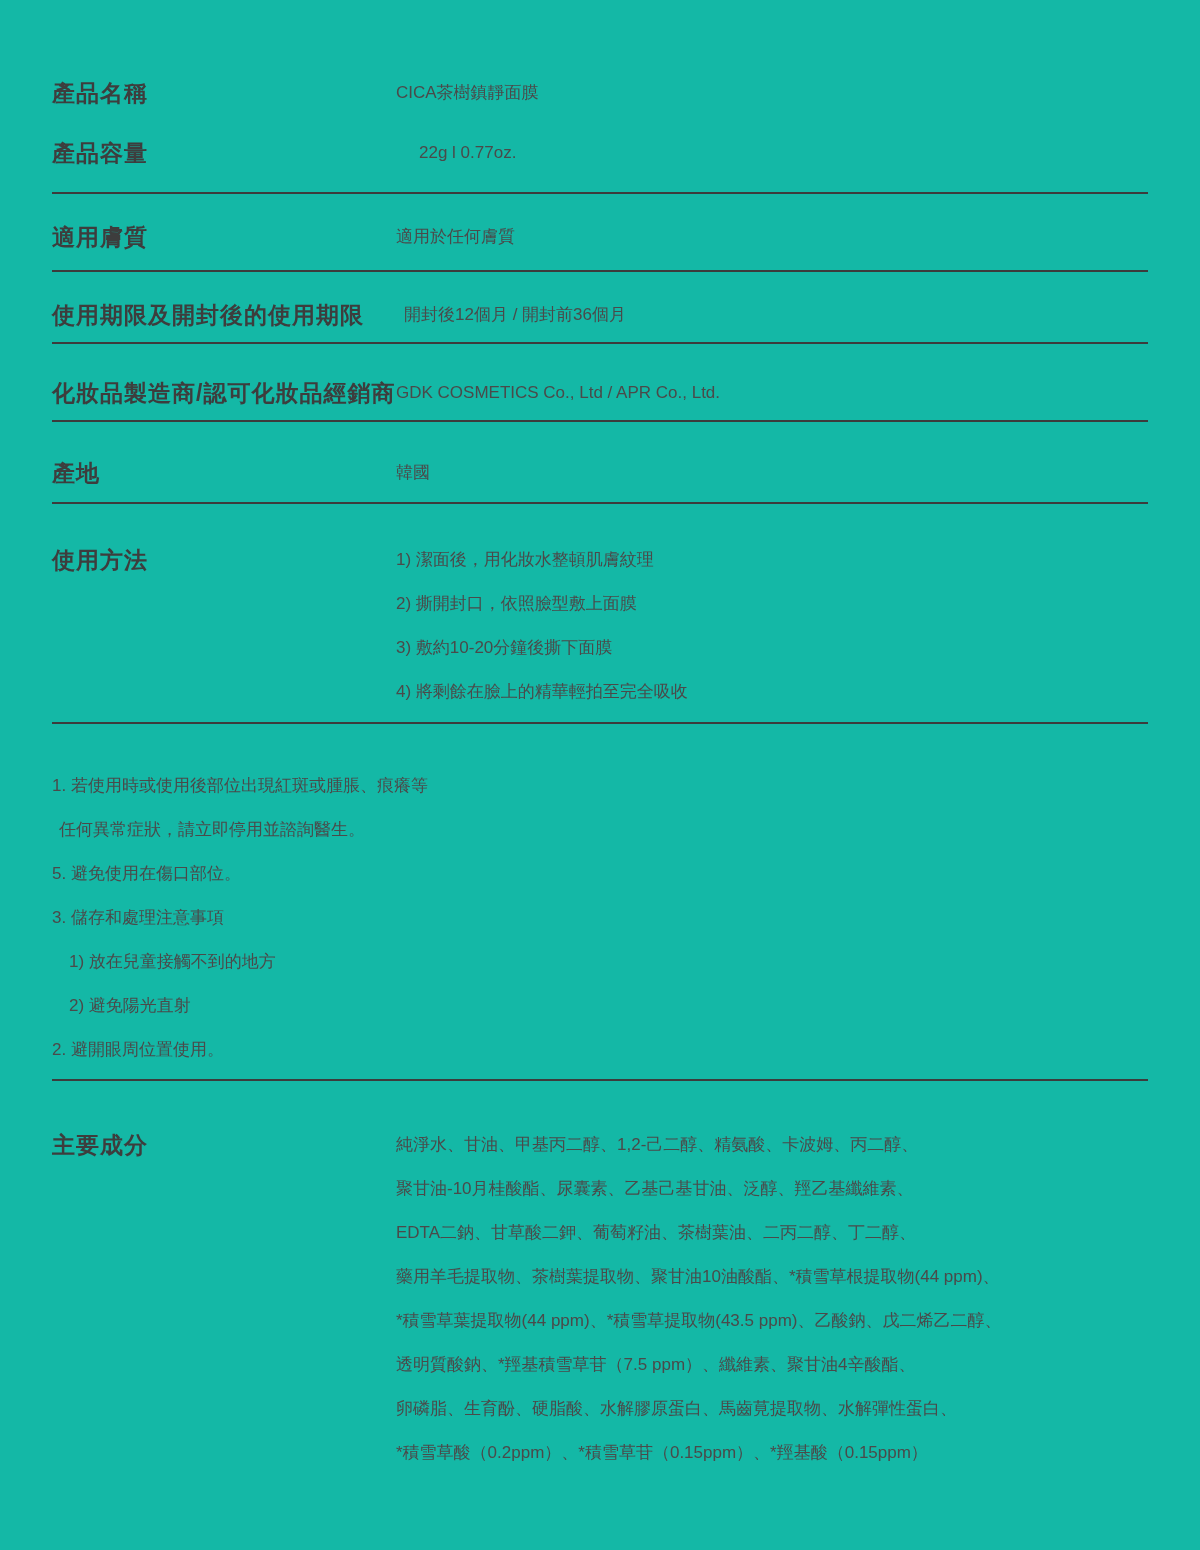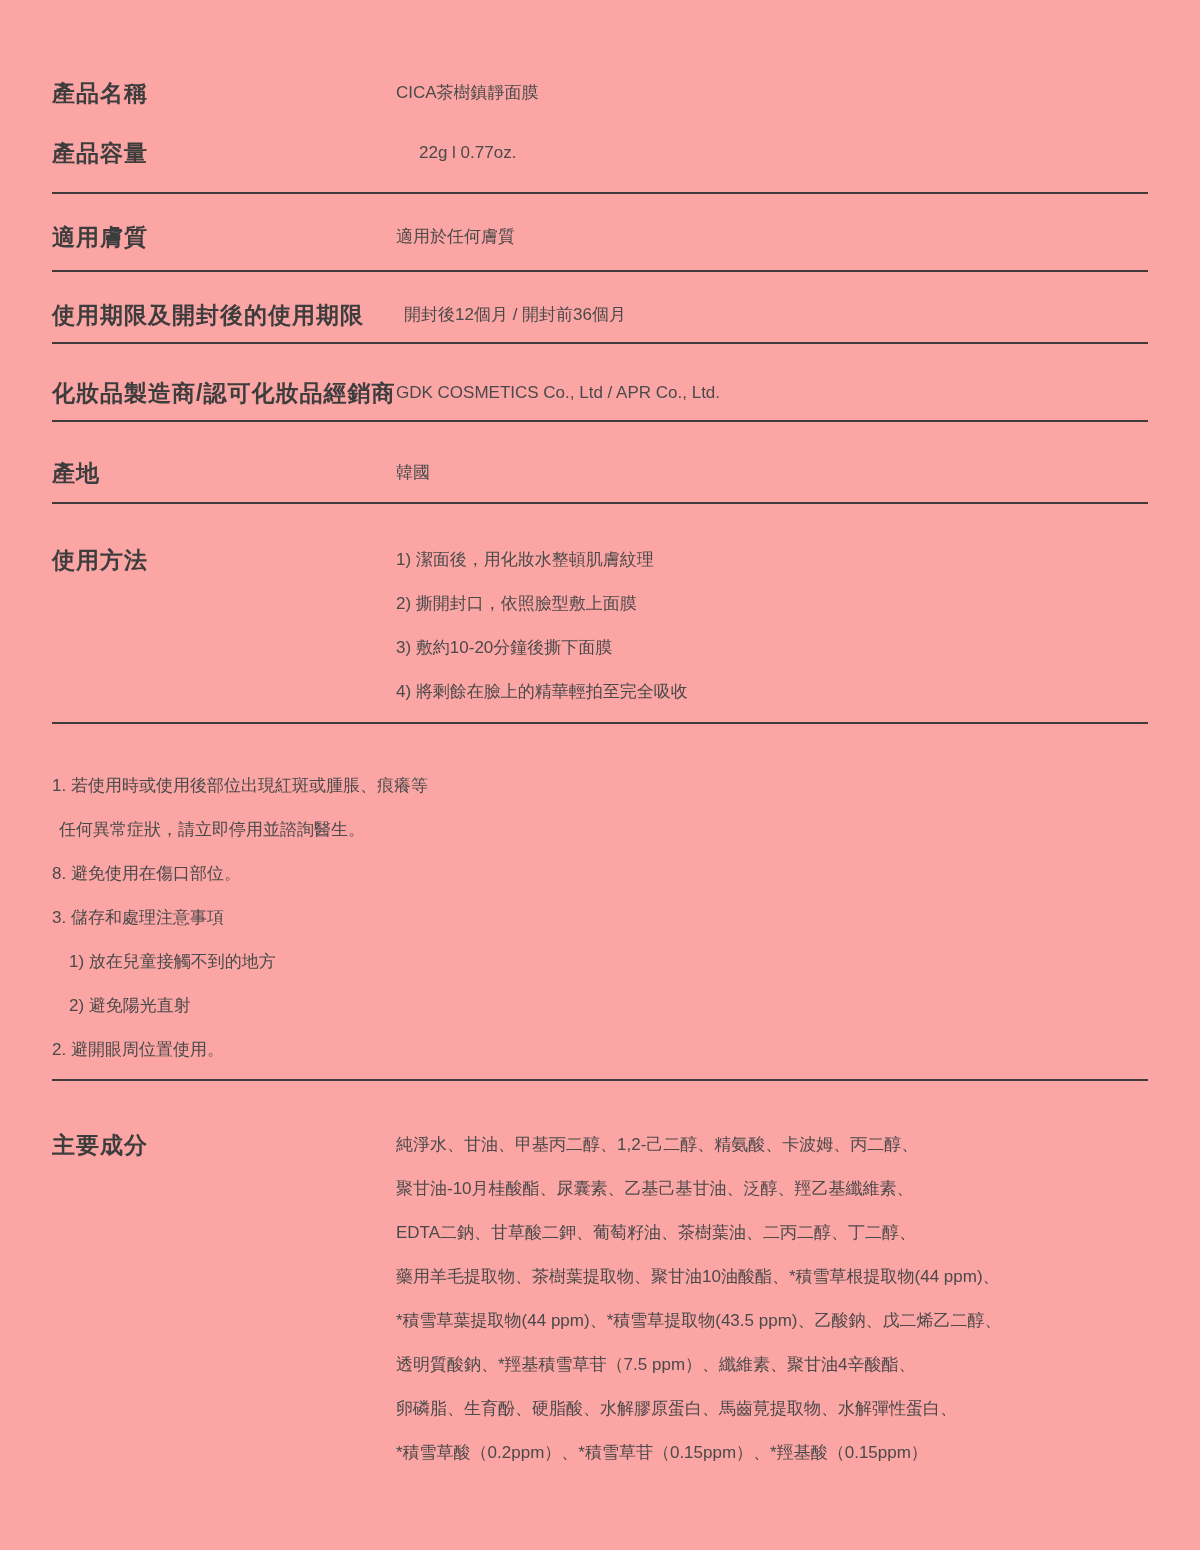--- a/index.html
+++ b/index.html
@@ -3,21 +3,21 @@
 <meta charset="utf-8">
 <style>
   html, body {
     margin: 0;
     padding: 0;
   }
   .page {
     position: relative;
     width: 1200px;
     height: 1550px;
-    background: #fca5a5;
+    background: #14b8a6;
     overflow: hidden;
     font-family: "Liberation Sans", sans-serif;
     box-sizing: border-box;
   }
   .content {
     margin: 0 52px;
   }
   .row {
     display: flex;
     align-items: flex-start;
@@ -133,21 +133,21 @@
         <div class="line">4) 將剩餘在臉上的精華輕拍至完全吸收</div>
       </div>
     </div>
 
     <hr class="divider m-hr6">
 
     <div class="row multi m-row8">
       <div class="value">
         <div class="line">1. 若使用時或使用後部位出現紅斑或腫脹、痕癢等</div>
         <div class="line indent-sm">任何異常症狀，請立即停用並諮詢醫生。</div>
-        <div class="line">8. 避免使用在傷口部位。</div>
+        <div class="line">5. 避免使用在傷口部位。</div>
         <div class="line">3. 儲存和處理注意事項</div>
         <div class="line indent-md">1) 放在兒童接觸不到的地方</div>
         <div class="line indent-md">2) 避免陽光直射</div>
         <div class="line">2. 避開眼周位置使用。</div>
       </div>
     </div>
 
     <hr class="divider m-hr7">
 
     <div class="row multi m-row9">

